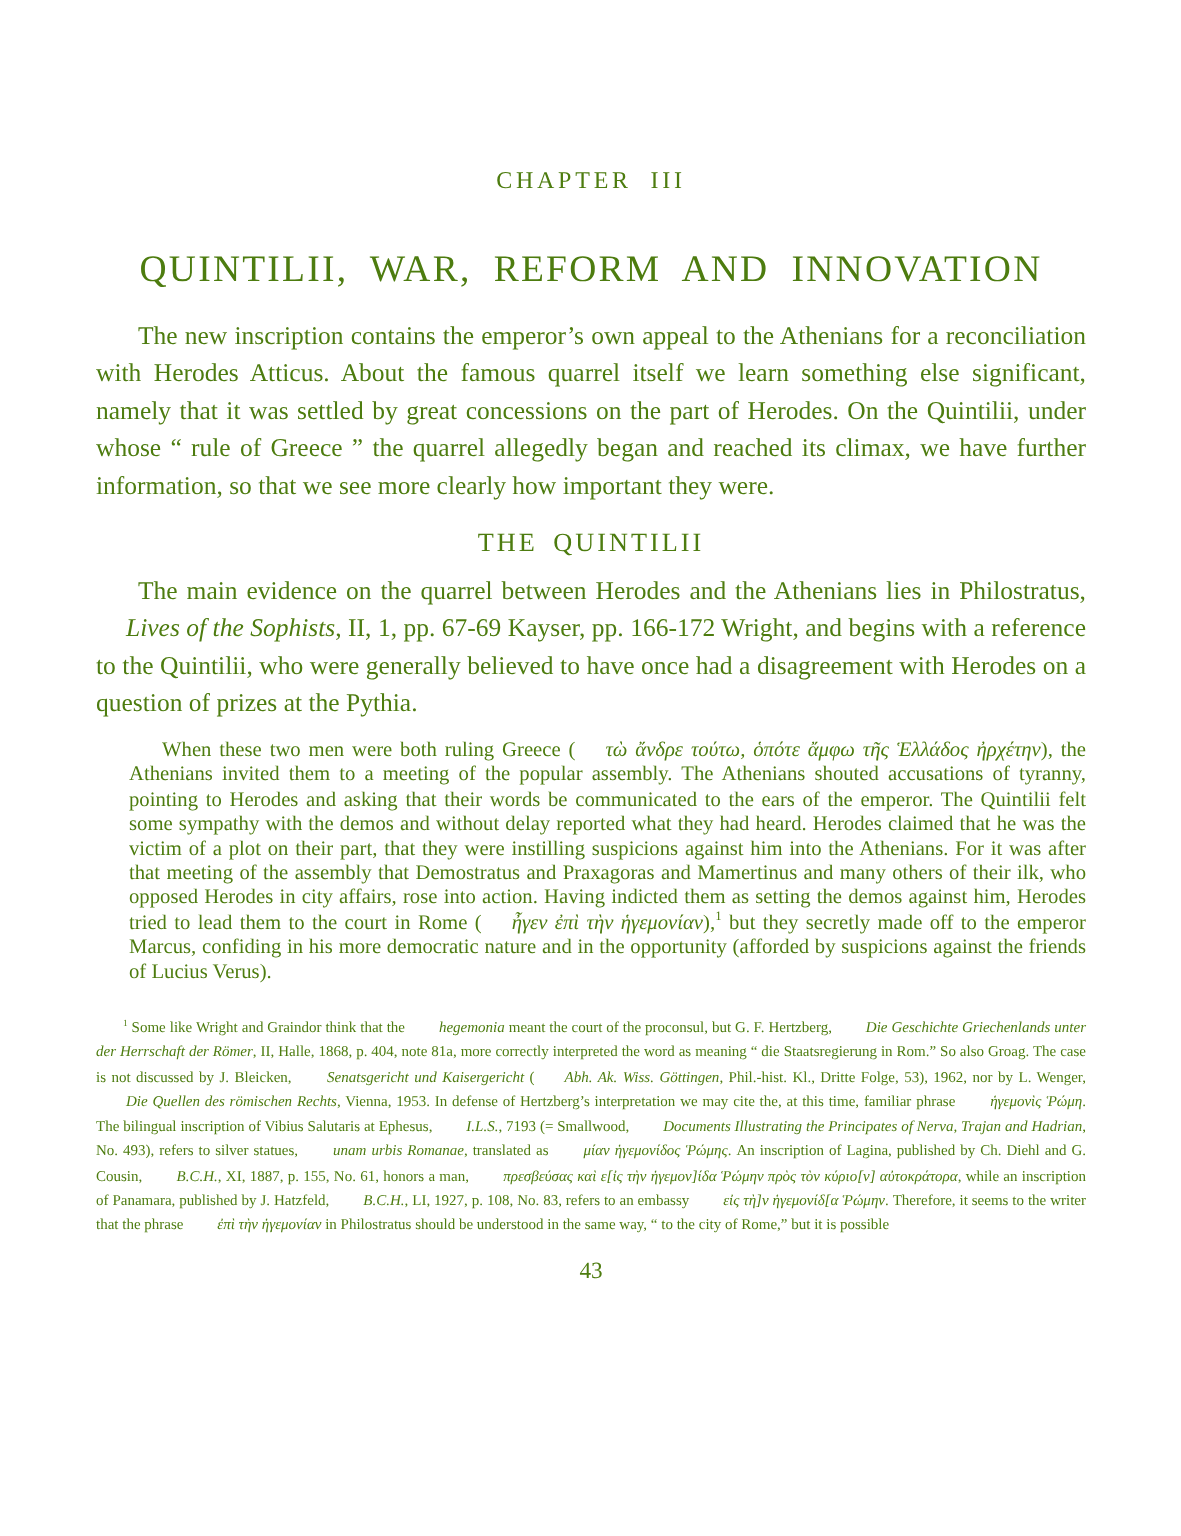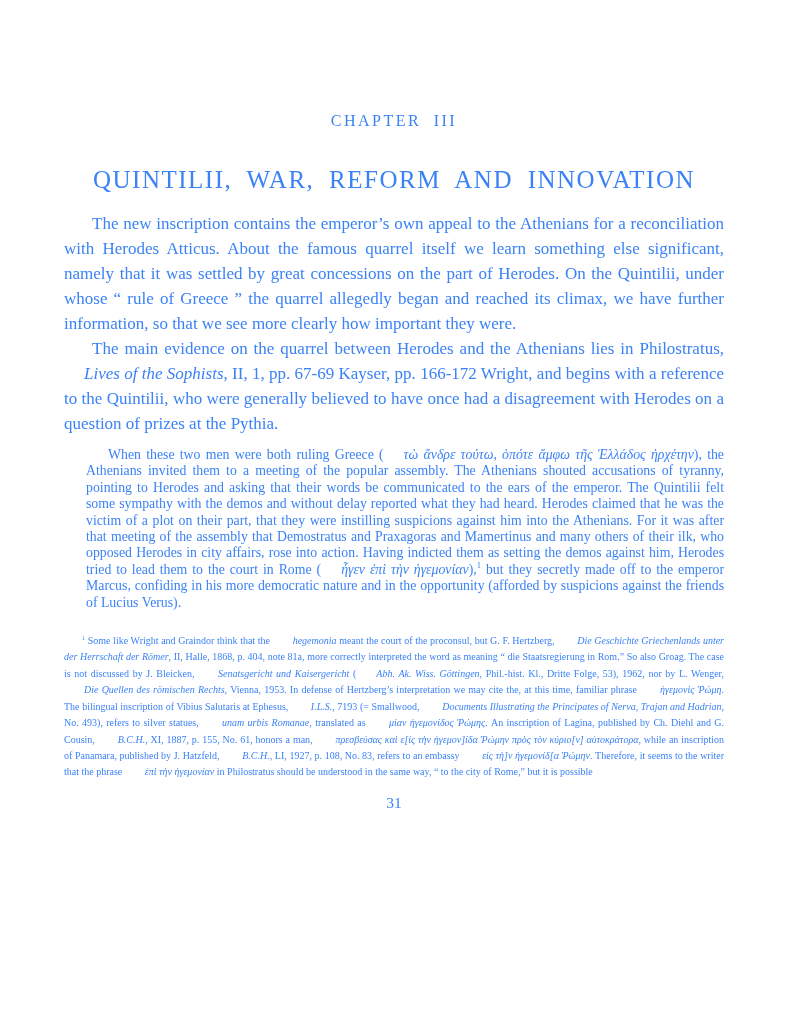--- a/index.html
+++ b/index.html
@@ -6,21 +6,21 @@
     margin: 0;
     padding: 0;
     background: #ffffff;
   }
   .page {
     position: relative;
     width: 787px;
     height: 1024px;
     margin: 0;
     background: #ffffff;
-    color: #3b82f6;
+    color: #4d7c0f;
     font-family: "Liberation Serif", "DejaVu Serif", serif;
     box-sizing: border-box;
     padding: 112px 63px 0 64px;
     overflow: hidden;
   }
   .chapter-heading {
     text-align: center;
     font-size: 16px;
     letter-spacing: 2.5px;
     word-spacing: 6px;
@@ -80,22 +80,23 @@
 <body>
 
 <div class="page">
 
   <div class="chapter-heading">CHAPTER III</div>
 
   <h1 class="chapter-title">QUINTILII, WAR, REFORM AND INNOVATION</h1>
 
   <p class="body-para"><span>The new inscription contains the emperor’s own appeal to the Athenians for a reconciliation with Herodes Atticus. About the famous quarrel itself we learn something else significant, namely that it was settled by great concessions on the part of Herodes. On the Quintilii, under whose “ rule of Greece ” the quarrel allegedly began and reached its climax, we have further information, so that we see more clearly how important they were.</span></p>
 
+  <h2 class="section-heading">THE QUINTILII</h2>
 
   <p class="body-para"><span>The main evidence on the quarrel between Herodes and the Athenians lies in Philostratus, </span><span class="it">Lives of the Sophists</span><span>, II, 1, pp. 67-69 Kayser, pp. 166-172 Wright, and begins with a reference to the Quintilii, who were generally believed to have once had a disagreement with Herodes on a question of prizes at the Pythia.</span></p>
 
   <div class="block-quote"><span>When these two men were both ruling Greece (</span><span class="it">τὼ ἄνδρε τούτω, ὁπότε ἄμφω τῆς Ἑλλάδος ἠρχέτην</span><span>), the Athenians invited them to a meeting of the popular assembly. The Athenians shouted accusations of tyranny, pointing to Herodes and asking that their words be communicated to the ears of the emperor. The Quintilii felt some sympathy with the demos and without delay reported what they had heard. Herodes claimed that he was the victim of a plot on their part, that they were instilling suspicions against him into the Athenians. For it was after that meeting of the assembly that Demostratus and Praxagoras and Mamertinus and many others of their ilk, who opposed Herodes in city affairs, rose into action. Having indicted them as setting the demos against him, Herodes tried to lead them to the court in Rome (</span><span class="it">ἦγεν ἐπὶ τὴν ἡγεμονίαν</span><span>),</span><span class="sup">1</span><span> but they secretly made off to the emperor Marcus, confiding in his more democratic nature and in the opportunity (afforded by suspicions against the friends of Lucius Verus).</span></div>
 
   <div class="footnote"><span class="sup">1</span><span> Some like Wright and Graindor think that the </span><span class="it">hegemonia</span><span> meant the court of the proconsul, but G. F. Hertzberg, </span><span class="it">Die Geschichte Griechenlands unter der Herrschaft der Römer</span><span>, II, Halle, 1868, p. 404, note 81a, more correctly interpreted the word as meaning “ die Staatsregierung in Rom.” So also Groag. The case is not discussed by J. Bleicken, </span><span class="it">Senatsgericht und Kaisergericht</span><span> (</span><span class="it">Abh. Ak. Wiss. Göttingen</span><span>, Phil.-hist. Kl., Dritte Folge, 53), 1962, nor by L. Wenger, </span><span class="it">Die Quellen des römischen Rechts</span><span>, Vienna, 1953. In defense of Hertzberg’s interpretation we may cite the, at this time, familiar phrase </span><span class="it">ἡγεμονὶς Ῥώμη</span><span>. The bilingual inscription of Vibius Salutaris at Ephesus, </span><span class="it">I.L.S.</span><span>, 7193 (= Smallwood, </span><span class="it">Documents Illustrating the Principates of Nerva, Trajan and Hadrian</span><span>, No. 493), refers to silver statues, </span><span class="it">unam urbis Romanae</span><span>, translated as </span><span class="it">μίαν ἡγεμονίδος Ῥώμης</span><span>. An inscription of Lagina, published by Ch. Diehl and G. Cousin, </span><span class="it">B.C.H.</span><span>, XI, 1887, p. 155, No. 61, honors a man, </span><span class="it">πρεσβεύσας καὶ ε[ἰς τὴν ἡγεμον]ίδα Ῥώμην πρὸς τὸν κύριο[ν] αὐτοκράτορα</span><span>, while an inscription of Panamara, published by J. Hatzfeld, </span><span class="it">B.C.H.</span><span>, LI, 1927, p. 108, No. 83, refers to an embassy </span><span class="it">εἰς τὴ]ν ἡγεμονίδ[α Ῥώμην</span><span>. Therefore, it seems to the writer that the phrase </span><span class="it">ἐπὶ τὴν ἡγεμονίαν</span><span> in Philostratus should be understood in the same way, “ to the city of Rome,” but it is possible</span></div>
 
-  <div class="page-number">31</div>
+  <div class="page-number">43</div>
 
 </div>
 
 </body></html>

